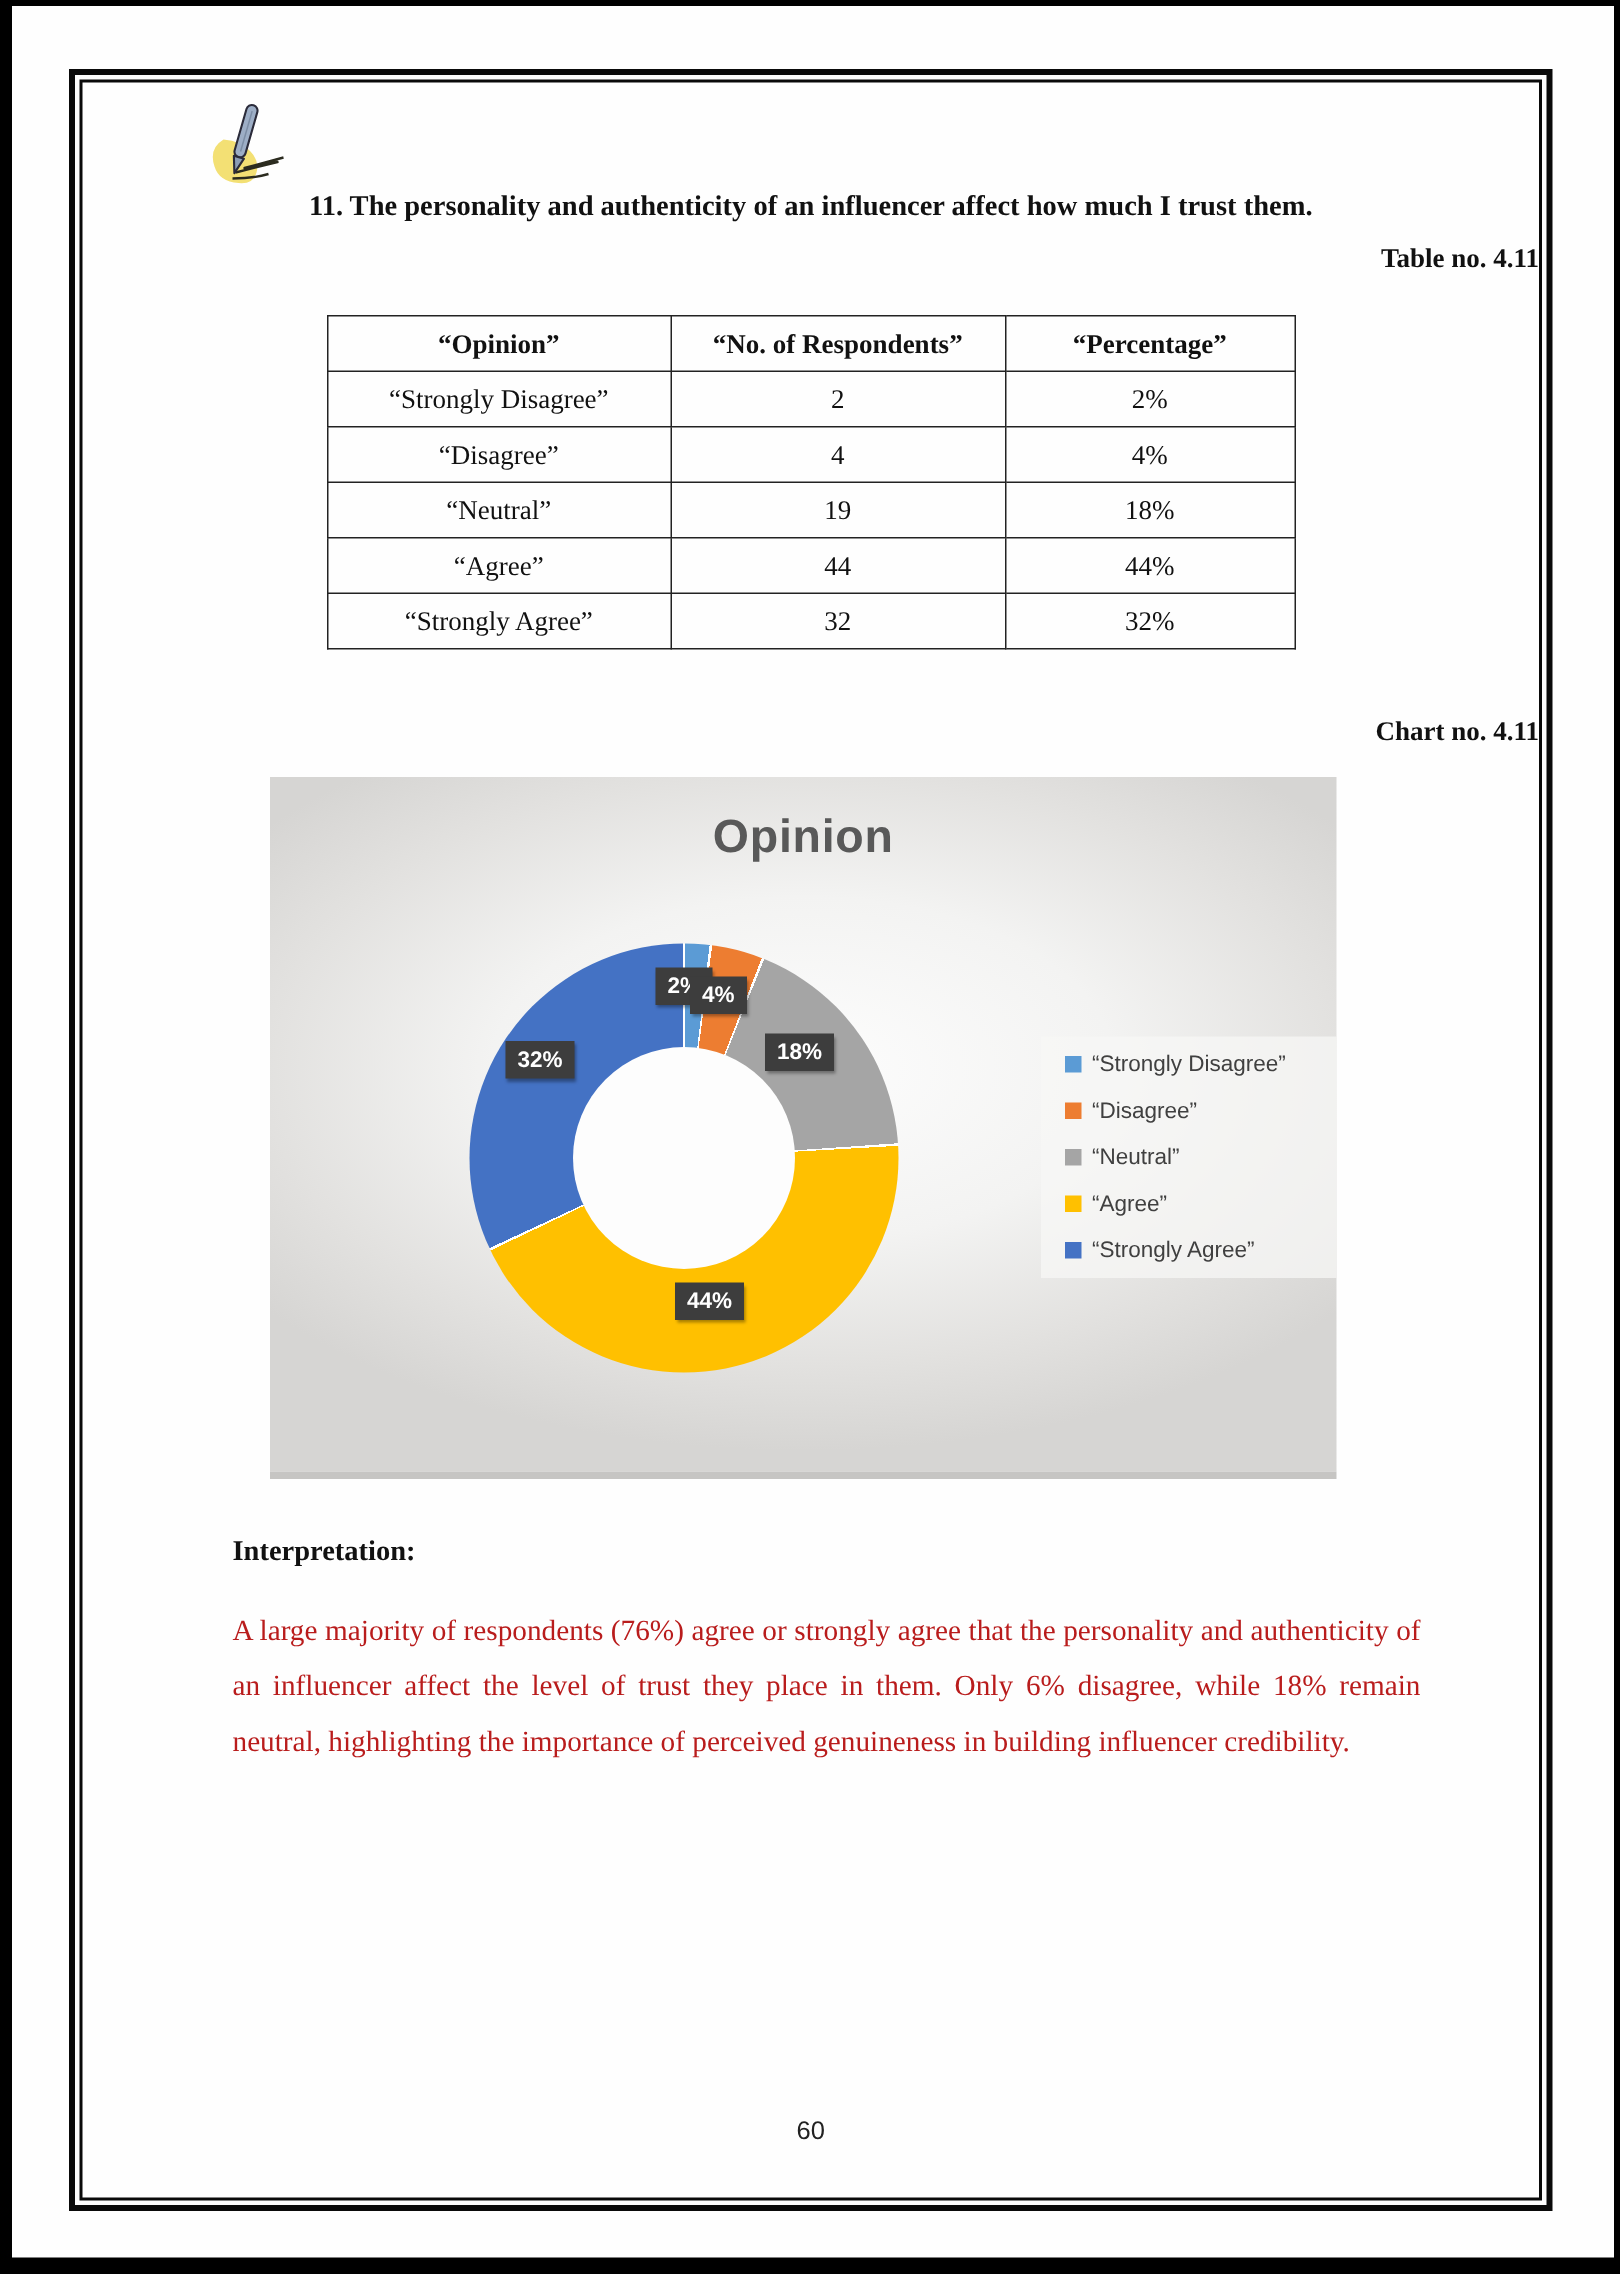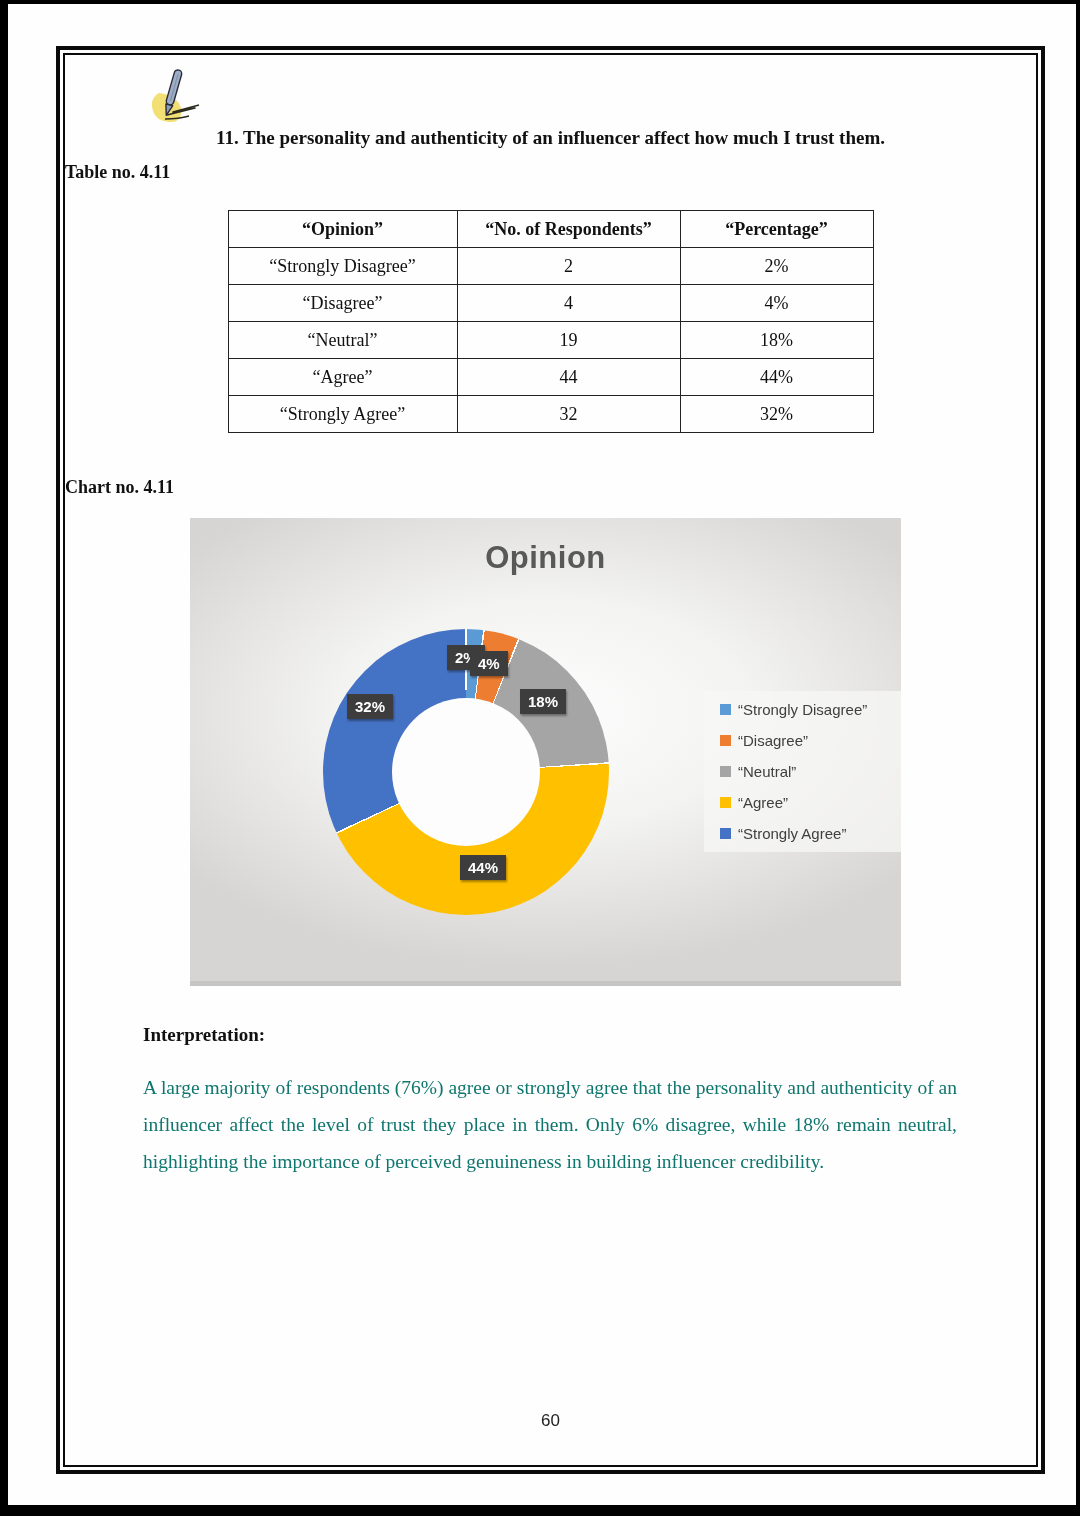--- a/index.html
+++ b/index.html
@@ -10,21 +10,21 @@
     font-family:"Liberation Serif", serif;
   }
   .page {
     position:absolute;
     left:8px; top:4px;
     width:1068px; height:1501px;
     background:#fefefe;
   }
   .frame {
     position:absolute;
-    left:48px; top:42px;
+    left:38px; top:42px;
     width:975px; height:1414px;
     border:4px solid #0a0a0a;
     padding:3px;
   }
   .frame-inner {
     width:100%; height:100%;
     border:2px solid #0a0a0a;
     box-sizing:border-box;
     position:relative;
     overflow:hidden;
@@ -37,21 +37,21 @@
   }
 
   .question-title {
     margin-top:72px;
     text-align:center;
     font-weight:bold;
     font-size:19px;
     color:#111;
   }
   .caption {
-    text-align:left;
+    text-align:right;
     font-weight:bold;
     font-size:18px;
     color:#111;
   }
   .table-caption { margin-top:13px; }
   .chart-caption { margin-top:44px; }
 
   table.data-table {
     margin:27px auto 0 auto;
     border-collapse:collapse;
@@ -134,33 +134,33 @@
   .legend-swatch {
     width:11px; height:11px;
     margin-right:7px;
     flex:0 0 auto;
   }
   .legend-label {
     font-size:15px;
     color:#404040;
   }
 
-  .text-col { margin:0 79px 0 78px; }
+  .text-col { margin:0 79px 0 100px; }
   .interp-heading {
     margin-top:38px;
     font-weight:bold;
     font-size:19px;
     color:#111;
   }
   .interp-text {
     margin-top:23px;
     font-size:19.5px;
     line-height:37px;
     text-align:justify;
-    color:#0f766e;
+    color:#b91c1c;
   }
 
   .page-number {
     position:absolute;
     left:0; right:0;
     bottom:34px;
     text-align:center;
     font-family:"Liberation Sans", sans-serif;
     font-size:17px;
     color:#222;

